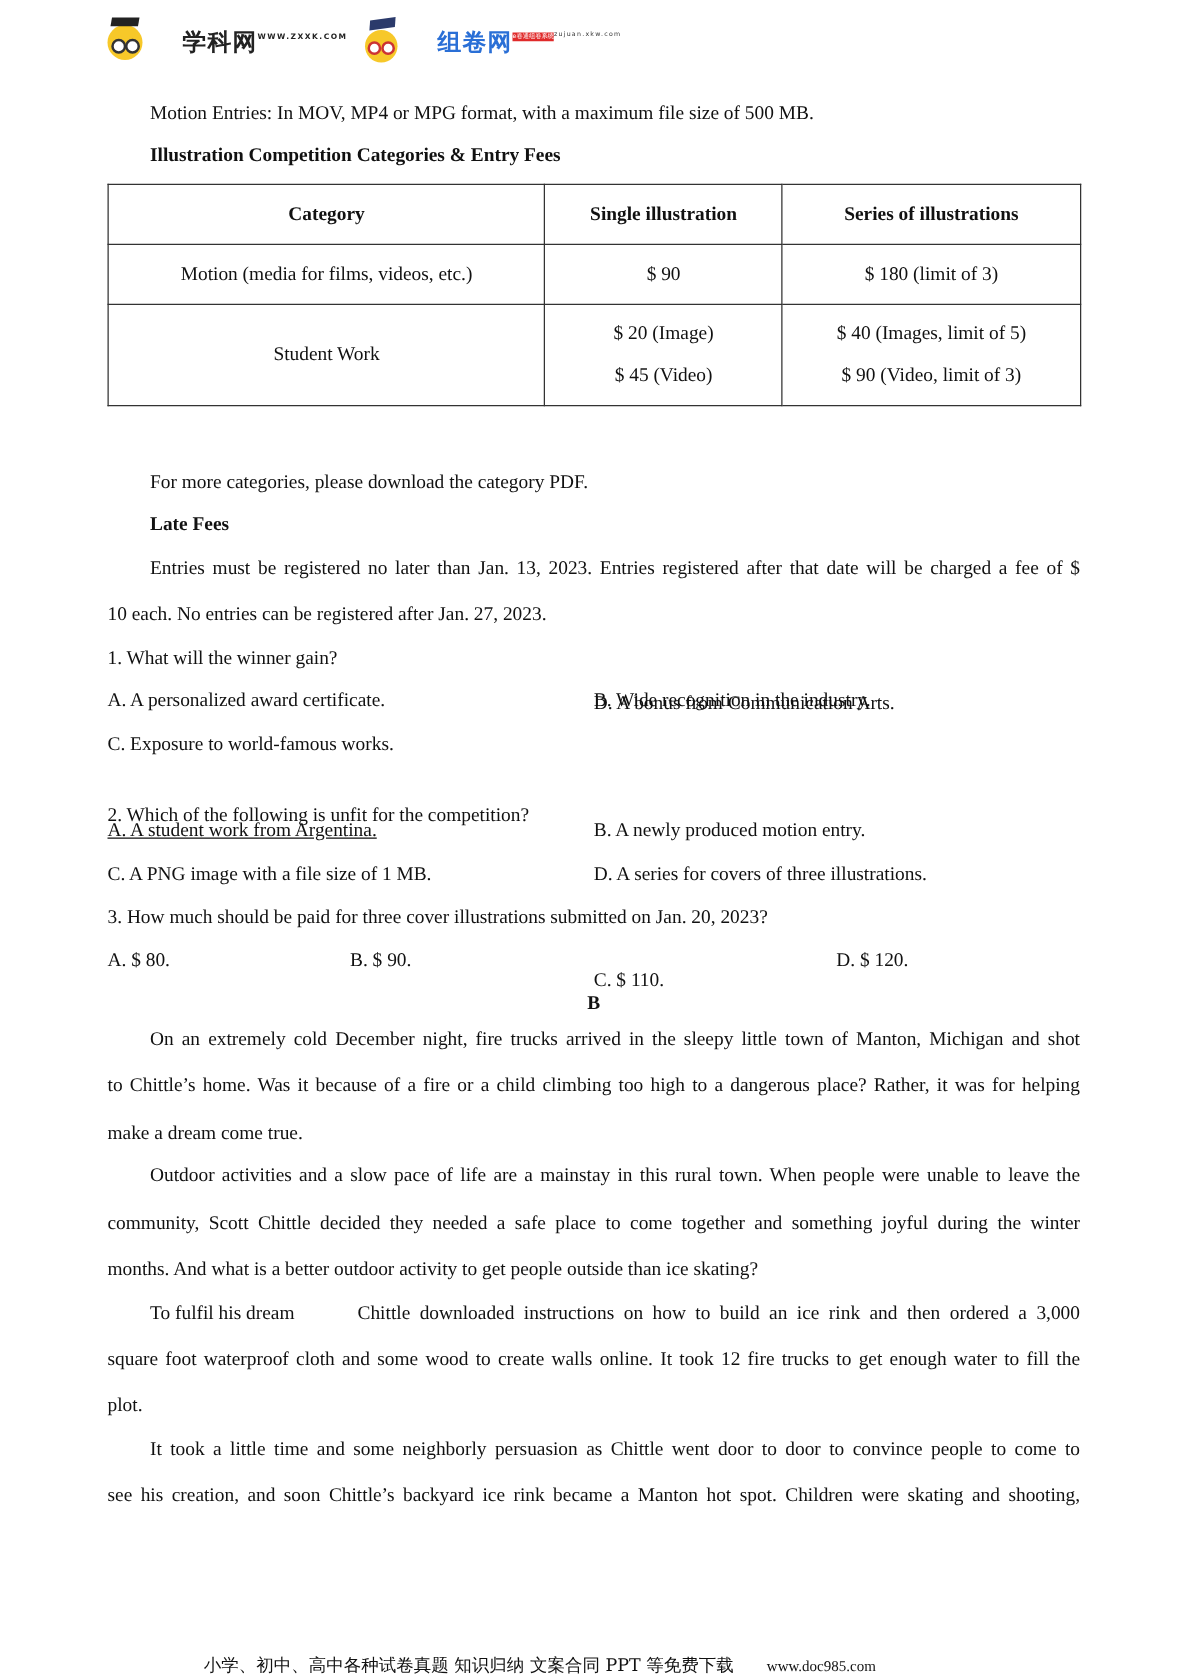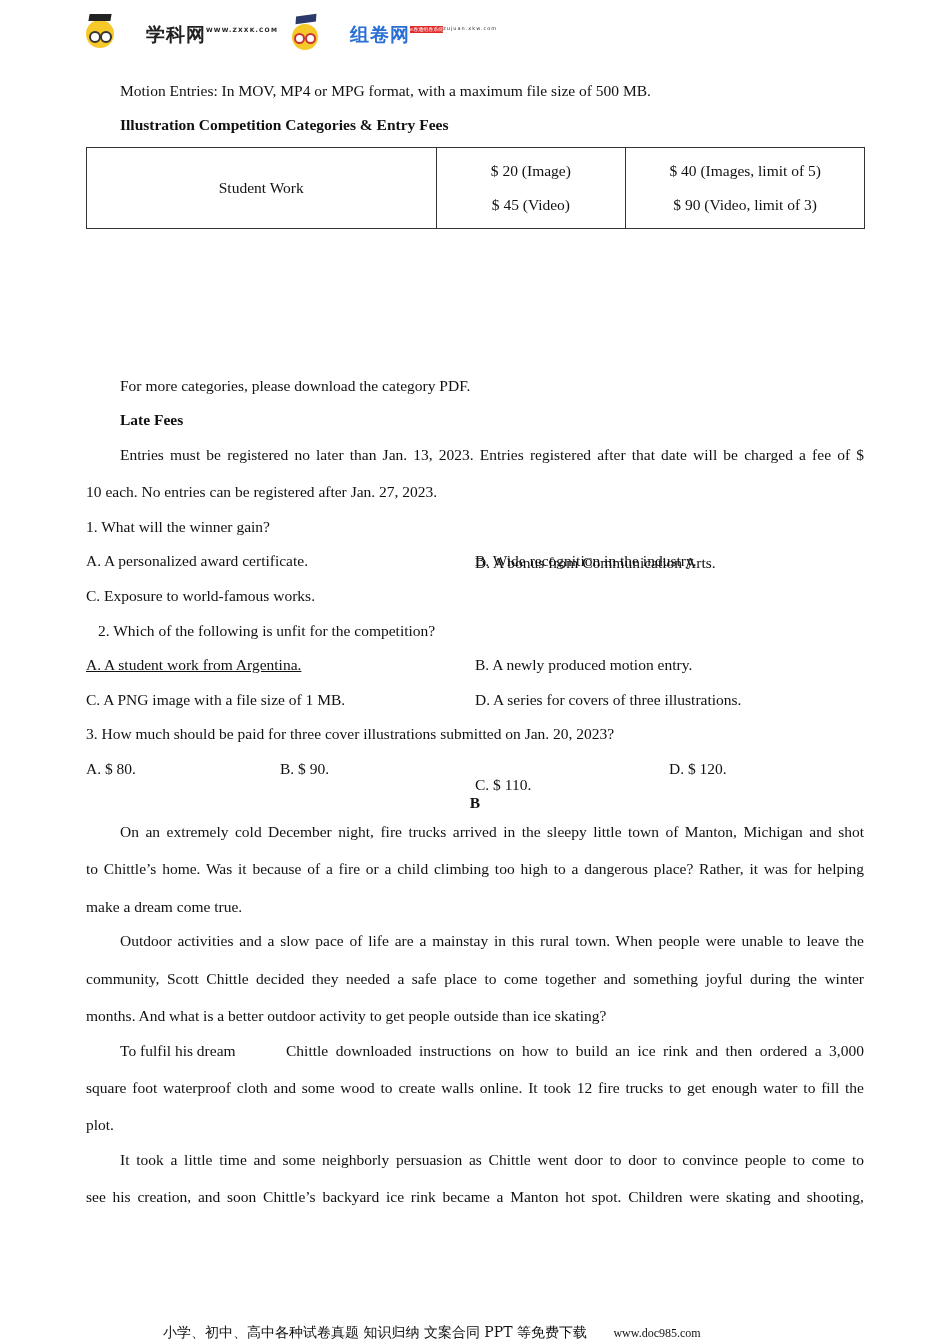--- a/index.html
+++ b/index.html
@@ -70,20 +70,30 @@
 <div class="line ind" style="top:82px;">Motion Entries: In MOV, MP4 or MPG format, with a maximum file size of 500 MB.</div>
 <div class="line ind bold" style="top:116px;">Illustration Competition Categories &amp; Entry Fees</div>
 
 <table class="fees">
   <colgroup>
       <col style="width:350px">
       <col style="width:190px">
       <col style="width:239px">
     </colgroup>
   <tbody>
+      <tr>
+    <th>Category</th>
+    <th>Single illustration</th>
+    <th>Series of illustrations</th>
+  </tr>
+  <tr>
+    <td>Motion (media for films, videos, etc.)</td>
+    <td>$ 90</td>
+    <td>$ 180 (limit of 3)</td>
+  </tr>
   <tr class="tall">
     <td>Student Work</td>
     <td>
       <span class="cell-line">$ 20 (Image)</span>
       <span class="cell-line">$ 45 (Video)</span>
     </td>
     <td>
       <span class="cell-line">$ 40 (Images, limit of 5)</span>
       <span class="cell-line">$ 90 (Video, limit of 3)</span>
     </td>
@@ -95,21 +105,21 @@
 <div class="line ind bold" style="top:411px;">Late Fees</div>
 <div class="line just ind" style="top:446px;">Entries must be registered no later than Jan. 13, 2023. Entries registered after that date will be charged a fee of $</div>
 <div class="line left" style="top:483px;">10 each. No entries can be registered after Jan. 27, 2023.</div>
 
 <div class="line left" style="top:518px;">1. What will the winner gain?</div>
 <div class="line left" style="top:552px;">A. A personalized award certificate.</div>
 <div class="line col2" style="top:552px;">B. Wide recognition in the industry.</div>
 <div class="line left" style="top:587px;">C. Exposure to world-famous works.</div>
 <div class="line col2" style="top:554px;">D. A bonus from Communication Arts.</div>
 
-<div class="line left" style="top:622px;margin-left:12px;">2. Which of the following is unfit for the competition?</div>
+<div class="line left" style="top:644px;">2. Which of the following is unfit for the competition?</div>
 <div class="line left" style="top:656px;text-decoration:underline;">A. A student work from Argentina.</div>
 <div class="line col2" style="top:656px;">B. A newly produced motion entry.</div>
 <div class="line left" style="top:691px;">C. A PNG image with a file size of 1 MB.</div>
 <div class="line col2" style="top:691px;">D. A series for covers of three illustrations.</div>
 
 <div class="line left" style="top:725px;">3. How much should be paid for three cover illustrations submitted on Jan. 20, 2023?</div>
 <div class="line left" style="top:760px;">A. $ 80.</div>
 <div class="line col-b" style="top:760px;">B. $ 90.</div>
 <div class="line col-c" style="top:760px;">C. $ 110.</div>
 <div class="line col-d" style="top:760px;">D. $ 120.</div>

